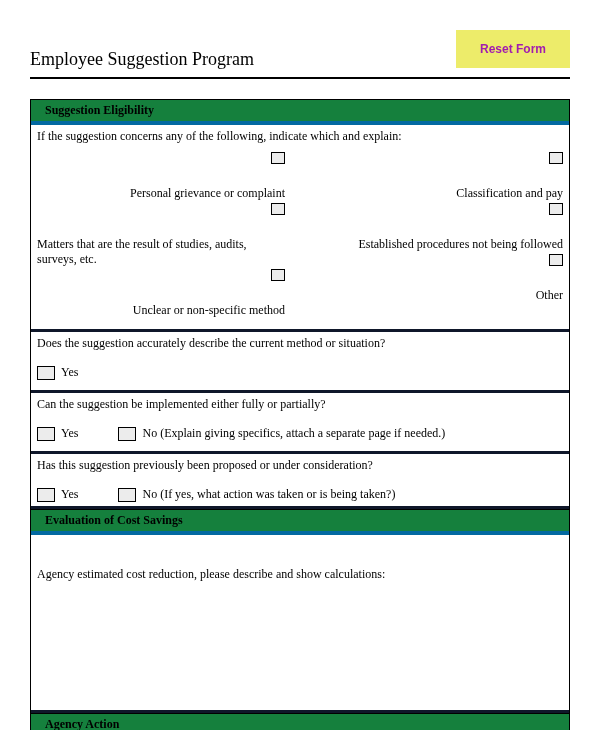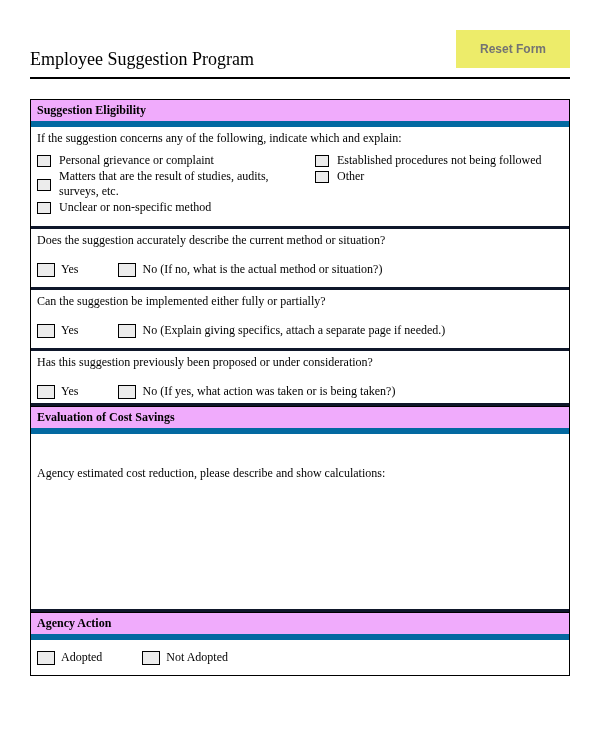--- a/index.html
+++ b/index.html
@@ -24,39 +24,39 @@
     font-weight: normal;
     line-height: 1.3;
     padding-top: 18px;
   }
   .reset-btn {
     background: #edec6a;
     border: none;
     font-family: Arial, sans-serif;
     font-size: 12px;
     font-weight: bold;
-    color: #737373;
+    color: #a21caf;
     padding: 12px 24px;
     cursor: pointer;
   }
   .hr {
     border: none;
     border-top: 2px solid #000;
     margin: 6px 0 20px 0;
   }
   .form-table {
     width: 100%;
     border: 1px solid #000;
   }
   .section-header {
-    background: #f0abfc;
+    background: #15803d;
     font-weight: bold;
-    padding: 3px 6px;
+    padding: 3px 14px;
     border-top: 1px solid #000;
-    border-bottom: 6px solid #0369a1;
+    border-bottom: 4px solid #0369a1;
   }
   .section-header:first-child {
     border-top: none;
   }
   .section-body {
     padding: 4px 6px 10px 6px;
     border-bottom: 3px solid #0f172a;
   }
   .section-body.tall {
     min-height: 150px;
@@ -70,23 +70,24 @@
   }
   .two-col {
     display: flex;
     gap: 30px;
   }
   .col {
     flex: 1;
   }
   .chk-row {
     display: flex;
-    align-items: center;
-    gap: 8px;
+    align-items: flex-end;
+    gap: 22px;
     margin: 1px 0;
+    flex-direction: column;
   }
   .chk {
     width: 14px;
     height: 12px;
     border: 1px solid #000;
     background: #ececec;
     flex-shrink: 0;
     margin-top: 1px;
     cursor: pointer;
   }
@@ -139,40 +140,40 @@
             <span>Matters that are the result of studies, audits, surveys, etc.</span>
           </div>
           <div class="chk-row">
             <div class="chk"></div>
             <span>Unclear or non-specific method</span>
           </div>
         </div>
         <div class="col">
           <div class="chk-row">
             <div class="chk"></div>
+            <span>Classification and pay</span>
+          </div>
+          <div class="chk-row">
+            <div class="chk"></div>
             <span>Established procedures not being followed</span>
           </div>
           <div class="chk-row">
             <div class="chk"></div>
             <span>Other</span>
           </div>
         </div>
       </div>
     </div>
 
     <div class="question">Does the suggestion accurately describe the current method or situation?</div>
     <div class="section-body">
       <div class="yn-row">
         <div class="yn-item">
           <div class="chk big"></div>
           <span>Yes</span>
-        </div>
-        <div class="yn-item">
-          <div class="chk big"></div>
-          <span>No  (If no, what is the actual method or situation?)</span>
         </div>
       </div>
     </div>
 
     <div class="question">Can the suggestion be implemented either fully or partially?</div>
     <div class="section-body">
       <div class="yn-row">
         <div class="yn-item">
           <div class="chk big"></div>
           <span>Yes</span>

